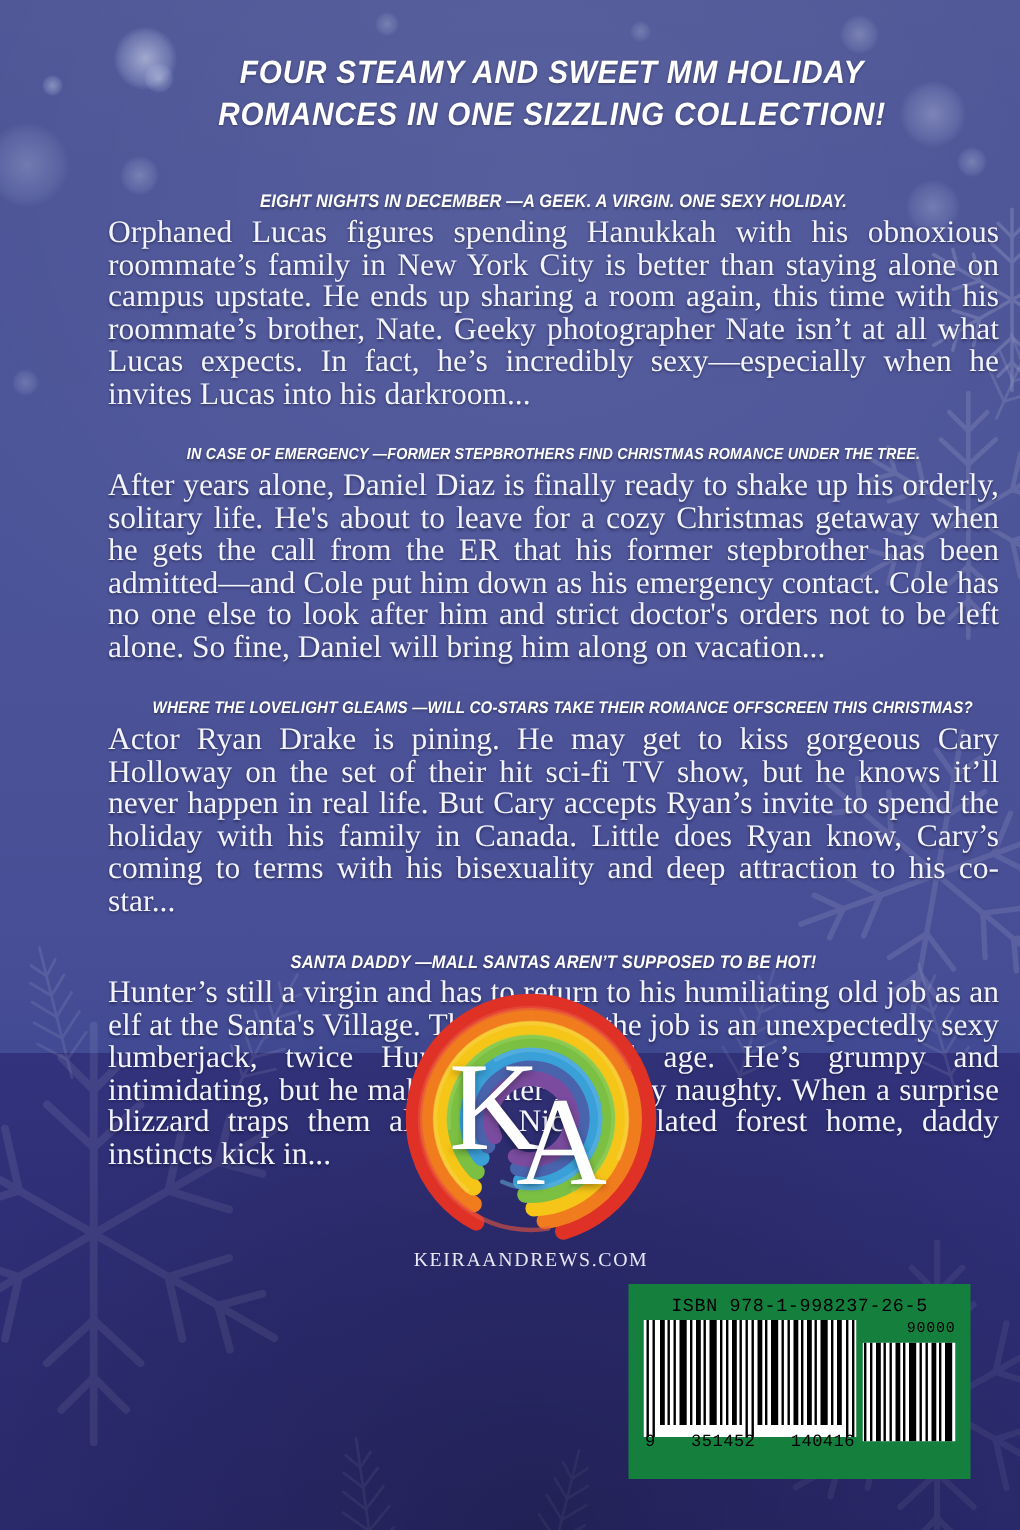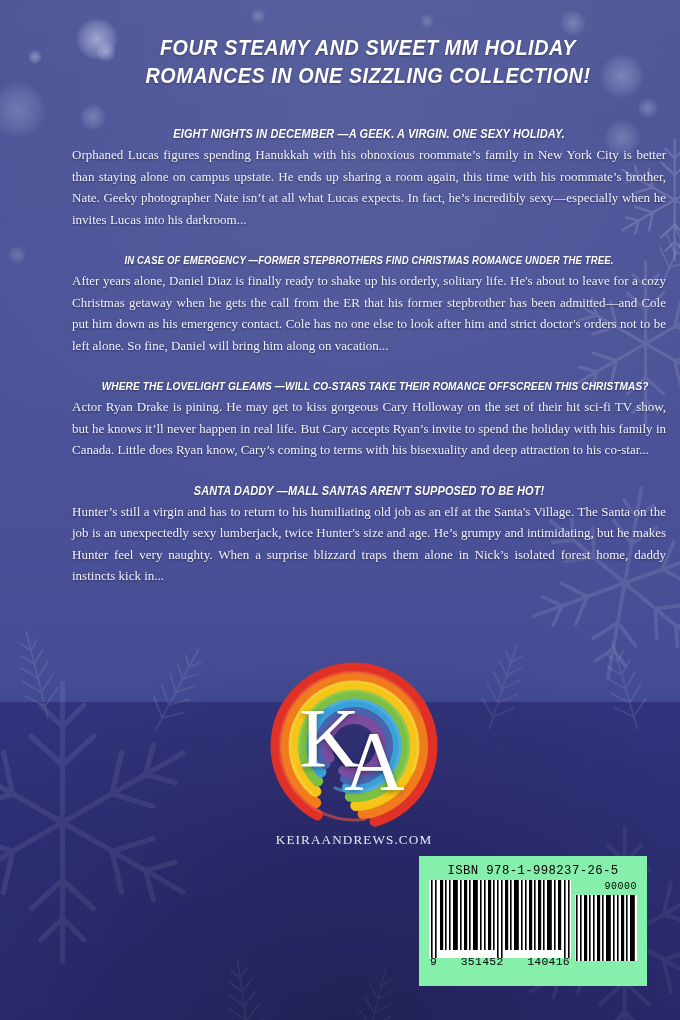--- a/index.html
+++ b/index.html
@@ -108,21 +108,21 @@
     margin-bottom: 2px;
     text-shadow: 0 1px 2px rgba(0,0,0,0.4);
     white-space: nowrap;
   }
   .story-title.tight { font-size: 11.2px; }
   .story-title.tighter { font-size: 10.6px; }
 
   .story-body {
     color: #f2f3fb;
     font-family: "Liberation Serif", serif;
-    font-size: 13px;
+    font-size: 21px;
     line-height: 21.5px;
     text-align: justify;
     text-shadow: 0 1px 2px rgba(10,10,40,0.55);
   }
 
   
   .logo-wrap {
     position: absolute;
     left: 0; right: 0;
     top: 656px;
@@ -165,21 +165,21 @@
     letter-spacing: 1.1px;
   }
 
   
   .barcode-box {
     position: absolute;
     left: 419px;
     top: 856px;
     width: 228px;
     height: 130px;
-    background: #86efac;
+    background: #15803d;
     z-index: 7;
     box-sizing: border-box;
     padding: 8px 10px 6px 10px;
   }
   .isbn-text {
     text-align: center;
     font-family: "Liberation Mono", "DejaVu Sans Mono", monospace;
     font-size: 12.3px;
     letter-spacing: 0.4px;
     color: #000;

